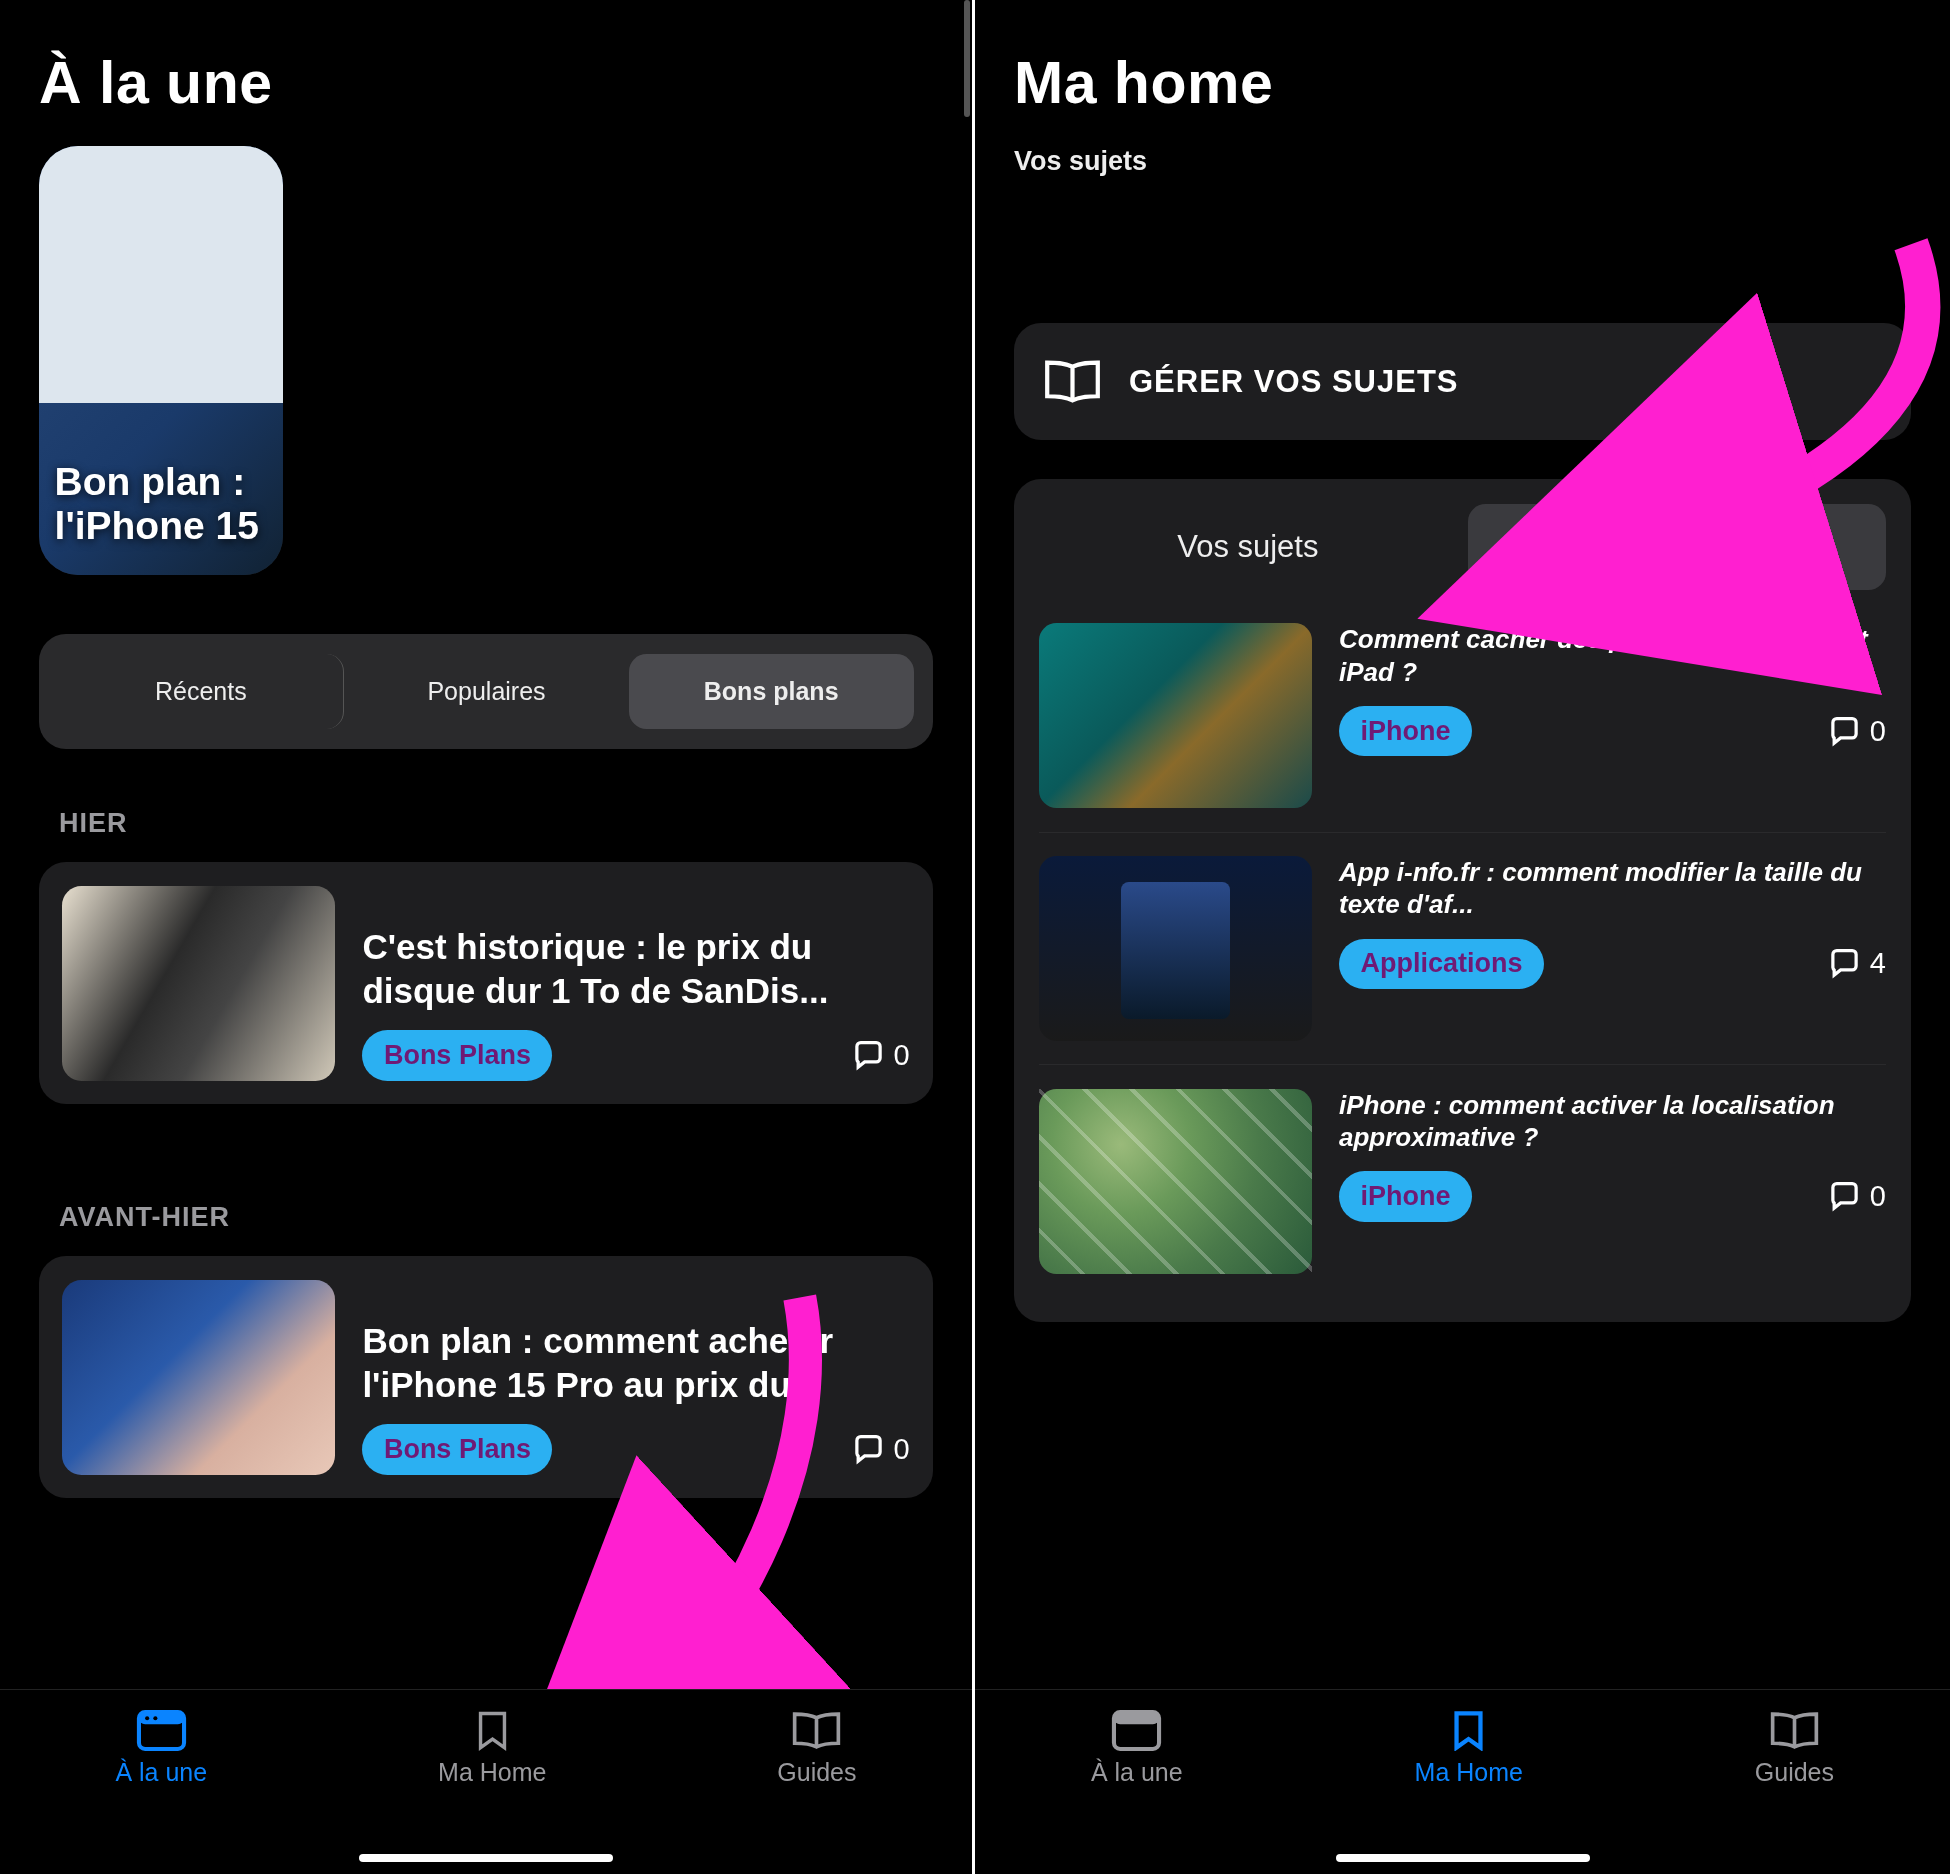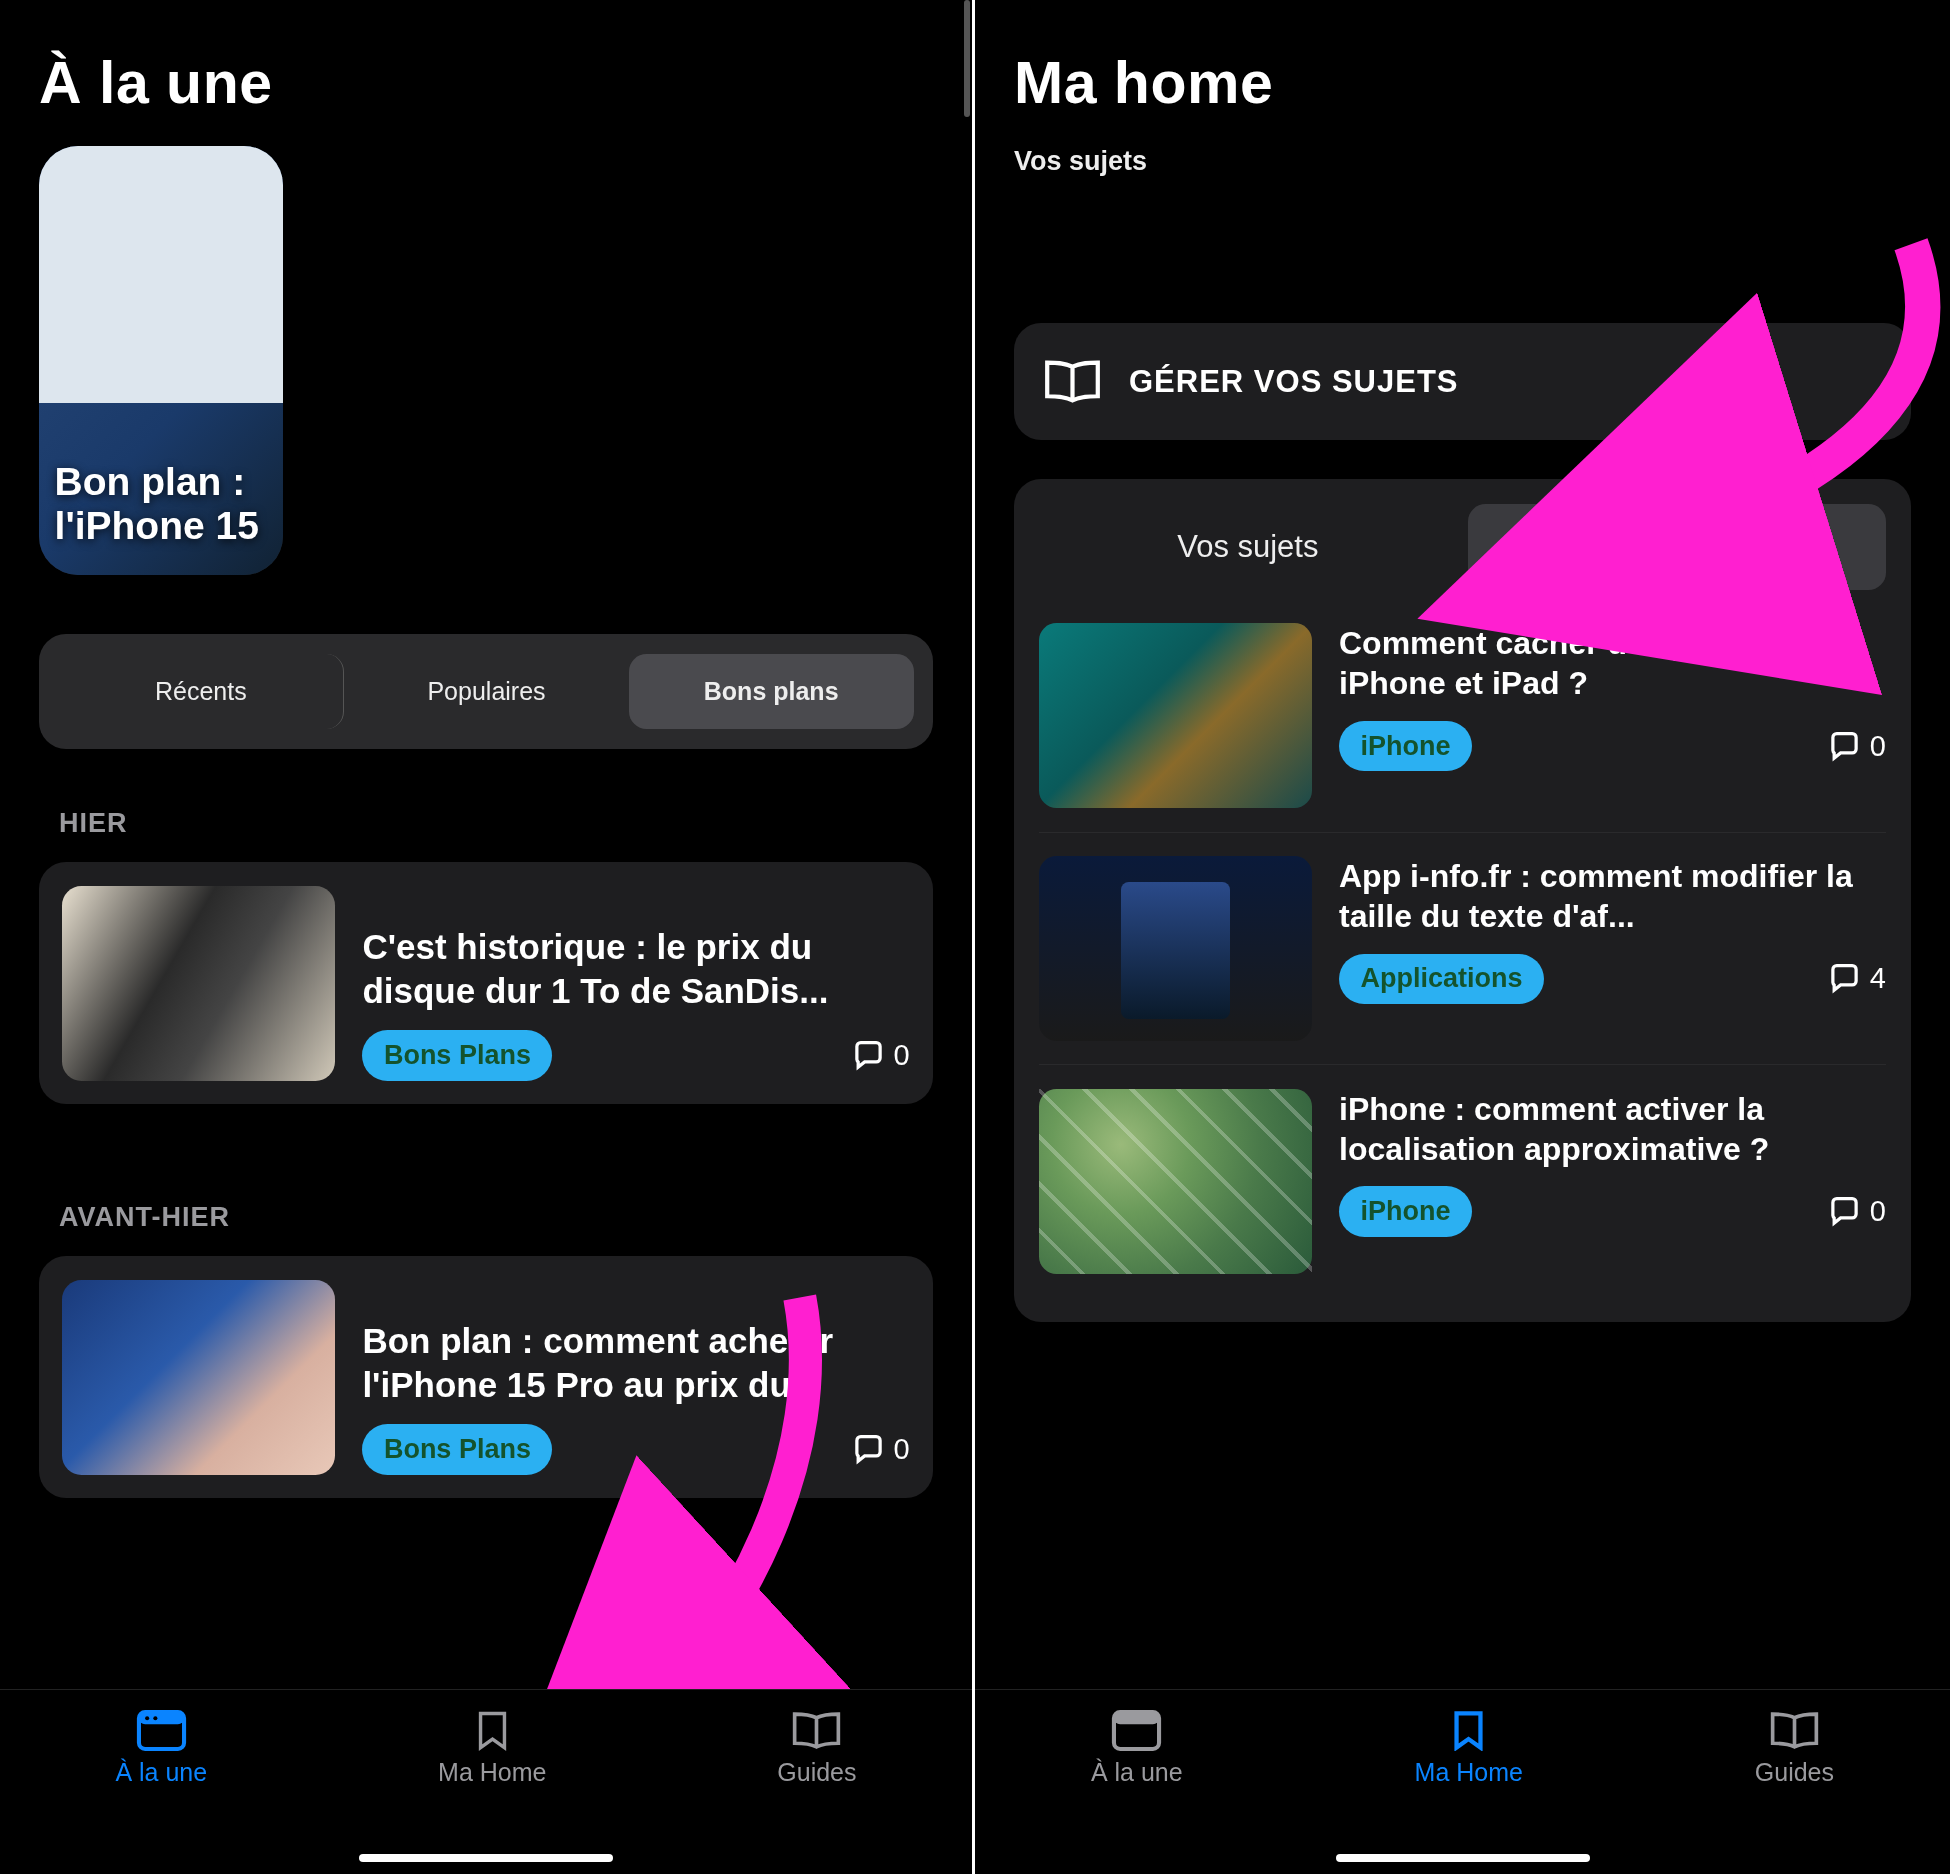--- a/index.html
+++ b/index.html
@@ -55,21 +55,21 @@
 
   .section-label { font-size: 27px; color: #9a9a9e; letter-spacing: 1px; padding: 59px 59px 23.4px 59px; font-weight: 600; }
 
   .article-card {
     margin: 0 39px 39px 39px; background: #1e1e20; border-radius: 27px; padding: 23.4px; display: flex; gap: 27px; align-items: flex-end;
   }
   .article-thumb { flex: 0 0 273px; height: 195px; border-radius: 19.5px; background: #333; overflow: hidden; }
   .article-right { flex: 1; display: flex; flex-direction: column; gap: 17.6px; }
   .article-title { font-size: 35px; font-weight: 600; line-height: 1.25; color: #fff; }
   .meta-row { display: flex; align-items: center; justify-content: space-between; }
-  .tag { background: #2bb0f2; color: #14532d; font-weight: 700; font-size: 27px; padding: 9.8px 21.5px; border-radius: 29px; }
+  .tag { background: #2bb0f2; color: #701a75; font-weight: 700; font-size: 27px; padding: 9.8px 21.5px; border-radius: 29px; }
   .comments { display: flex; align-items: center; gap: 9.8px; color: #fff; font-size: 29px; }
   .comments svg { width: 31px; height: 31px; stroke: #fff; fill: none; stroke-width: 2.5; }
 
   
   .thumb-ssd { background: linear-gradient(120deg, #e8e0d0 0%, #2a2a2a 40%, #444 60%, #d0c8b8 100%); }
   .thumb-hand { background: linear-gradient(135deg, #1a3a7a 0%, #2a5aaa 40%, #d8b0a0 70%, #e8c8b8 100%); }
 
   
   .tabbar { position: absolute; left: 0; right: 0; bottom: 0; height: 185px; background: #000; border-top: 1px solid #222; display: flex; justify-content: space-around; align-items: flex-start; padding-top: 19.5px; }
   .tab { display: flex; flex-direction: column; align-items: center; gap: 7.8px; font-size: 25px; color: #9a9a9e; }
@@ -87,21 +87,21 @@
   .fav-seg-wrap { margin: 0 39px; background: #1e1e20; border-radius: 27px; padding: 25px; }
   .fav-seg-inner { display: flex; gap: 11.7px; }
   .fav-seg { flex: 1; text-align: center; font-size: 31px; padding: 25px 0; border-radius: 17.6px; color: #eee; }
   .fav-seg.active { background: #3a3a3e; font-weight: 600; }
 
   .fav-list { margin-top: 9.8px; }
   .fav-item { display: flex; gap: 27px; padding: 23.4px 0; border-bottom: 1px solid #2a2a2c; }
   .fav-item:last-child { border-bottom: none; }
   .fav-thumb { flex: 0 0 273px; height: 185px; border-radius: 17.6px; background: #333; }
   .fav-right { flex: 1; display: flex; flex-direction: column; gap: 17.6px; }
-  .fav-title { font-size: 32px; font-weight: 600; line-height: 1.25; }
+  .fav-title { font-size: 26px; font-weight: 600; line-height: 1.25; font-style: italic; }
 
   .thumb-lock { background: linear-gradient(135deg, #0a7a7a 0%, #0a5a5a 40%, #8a6a2a 60%, #1a4a4a 100%); }
   .thumb-app { background: linear-gradient(180deg, #0a1a3a 0%, #1a1a1a 100%); position: relative; }
   .thumb-app::after { content:""; position:absolute; left:30%; top:14%; width:40%; height:74%; background: linear-gradient(180deg,#2a4a8a,#0a1a2a); border-radius:7.8px; }
   .thumb-map { background: radial-gradient(circle at 30% 30%, #9aba7a, #6a9a5a 30%, #4a7a4a 60%, #2a5a3a 100%); position:relative; }
   .thumb-map::after { content:""; position:absolute; inset:0; background: repeating-linear-gradient(45deg, transparent 0 29px, rgba(255,255,255,0.25) 29px 33px); }
 
   
   .arrow { position: absolute; pointer-events: none; }
   .arrow svg { overflow: visible; }

